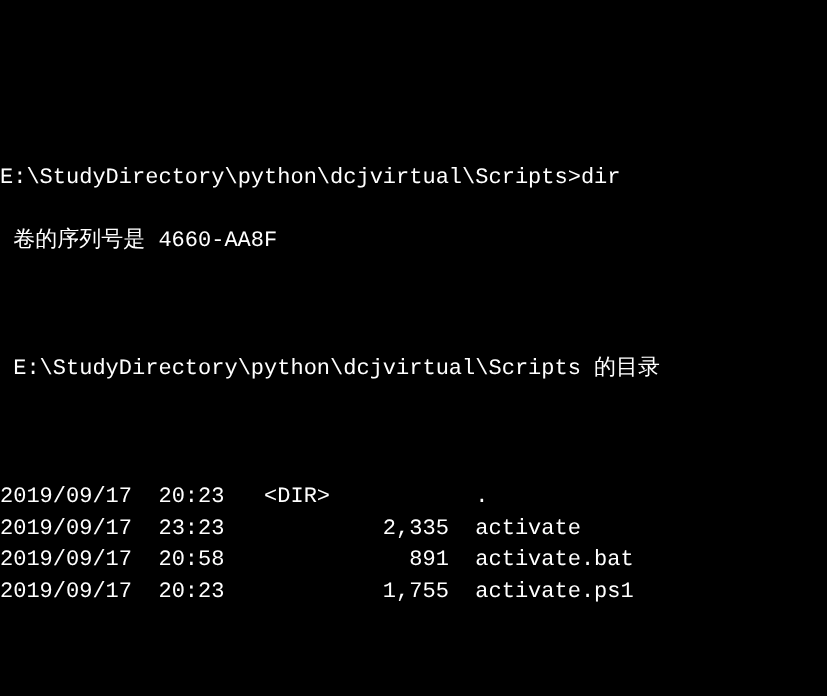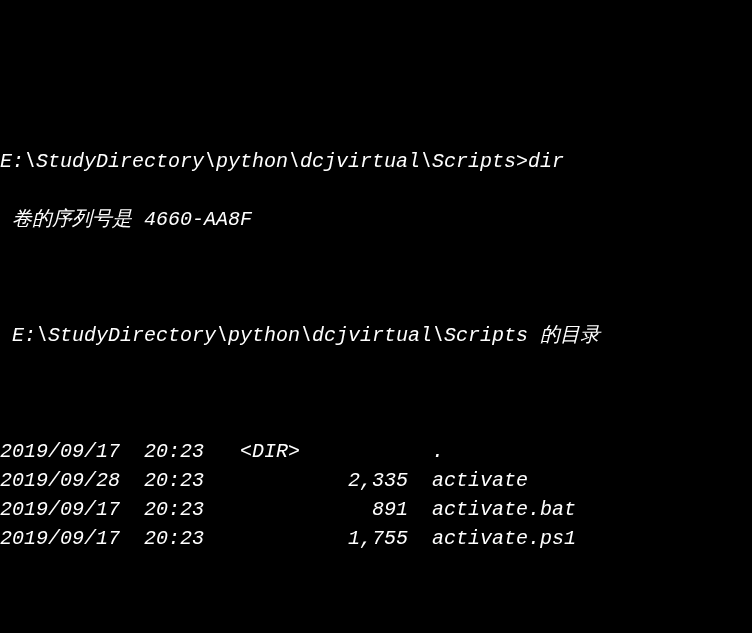--- a/index.html
+++ b/index.html
@@ -11,32 +11,32 @@
     font-size: 20px;
     line-height: 1.45;
     white-space: pre;
     overflow: hidden;
     width: 752px;
     height: 633px;
   }
   .term {
     padding: 2px 0 0 0;
   }
-  .line { display:block;font-style:italic; }
+  .line { display:block; }
 </style>
 </head>
 <body>
 
 
 
 <div class="term">
 <span class="line"><span>E:\StudyDirectory\python\dcjvirtual\Scripts&gt;</span><span>dir</span></span>
 <span class="line"> 卷的序列号是 4660-AA8F</span>
 <span class="line"> </span>
 <span class="line"> E:\StudyDirectory\python\dcjvirtual\Scripts 的目录</span>
 <span class="line"> </span>
-<div id="listing"><span class="line">2019/09/17  20:23   &lt;DIR&gt;           .</span><span class="line">2019/09/28  20:23            2,335  activate</span><span class="line">2019/09/17  20:23              891  activate.bat</span><span class="line">2019/09/17  20:23            1,755  activate.ps1</span></div>
+<div id="listing"><span class="line">2019/09/17  20:23   &lt;DIR&gt;           .</span><span class="line">2019/09/17  23:23            2,335  activate</span><span class="line">2019/09/17  20:58              891  activate.bat</span><span class="line">2019/09/17  20:23            1,755  activate.ps1</span></div>
 
 
 </div>
 
 
 
 
 </body></html>

